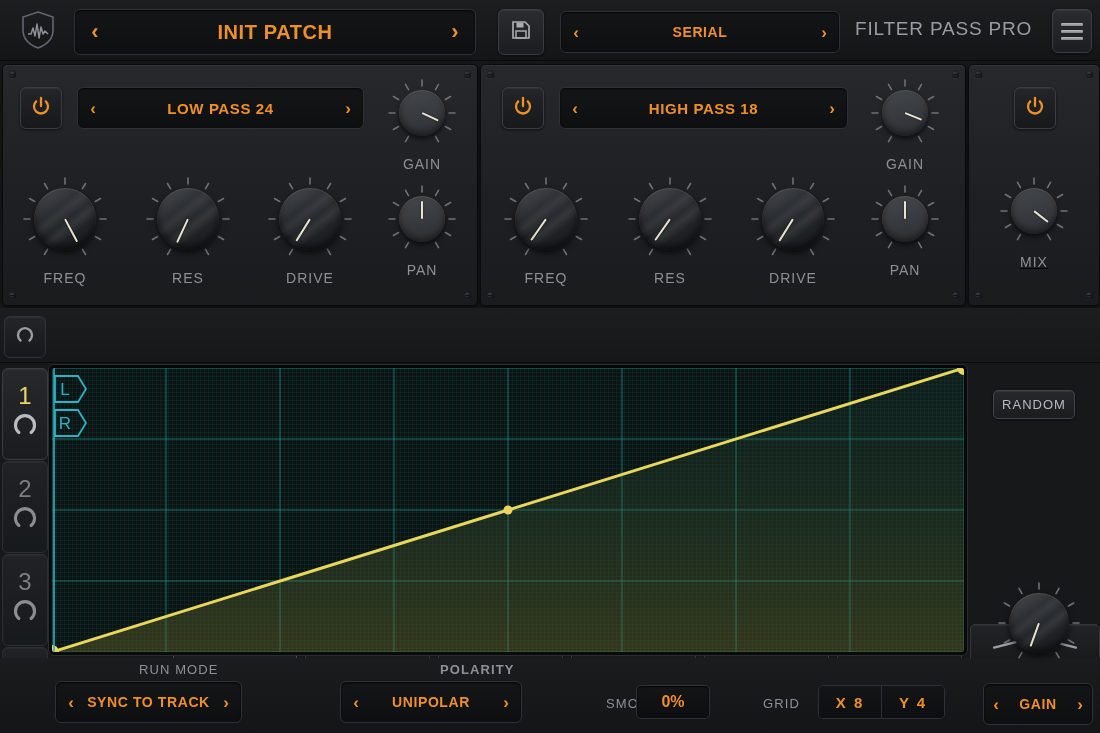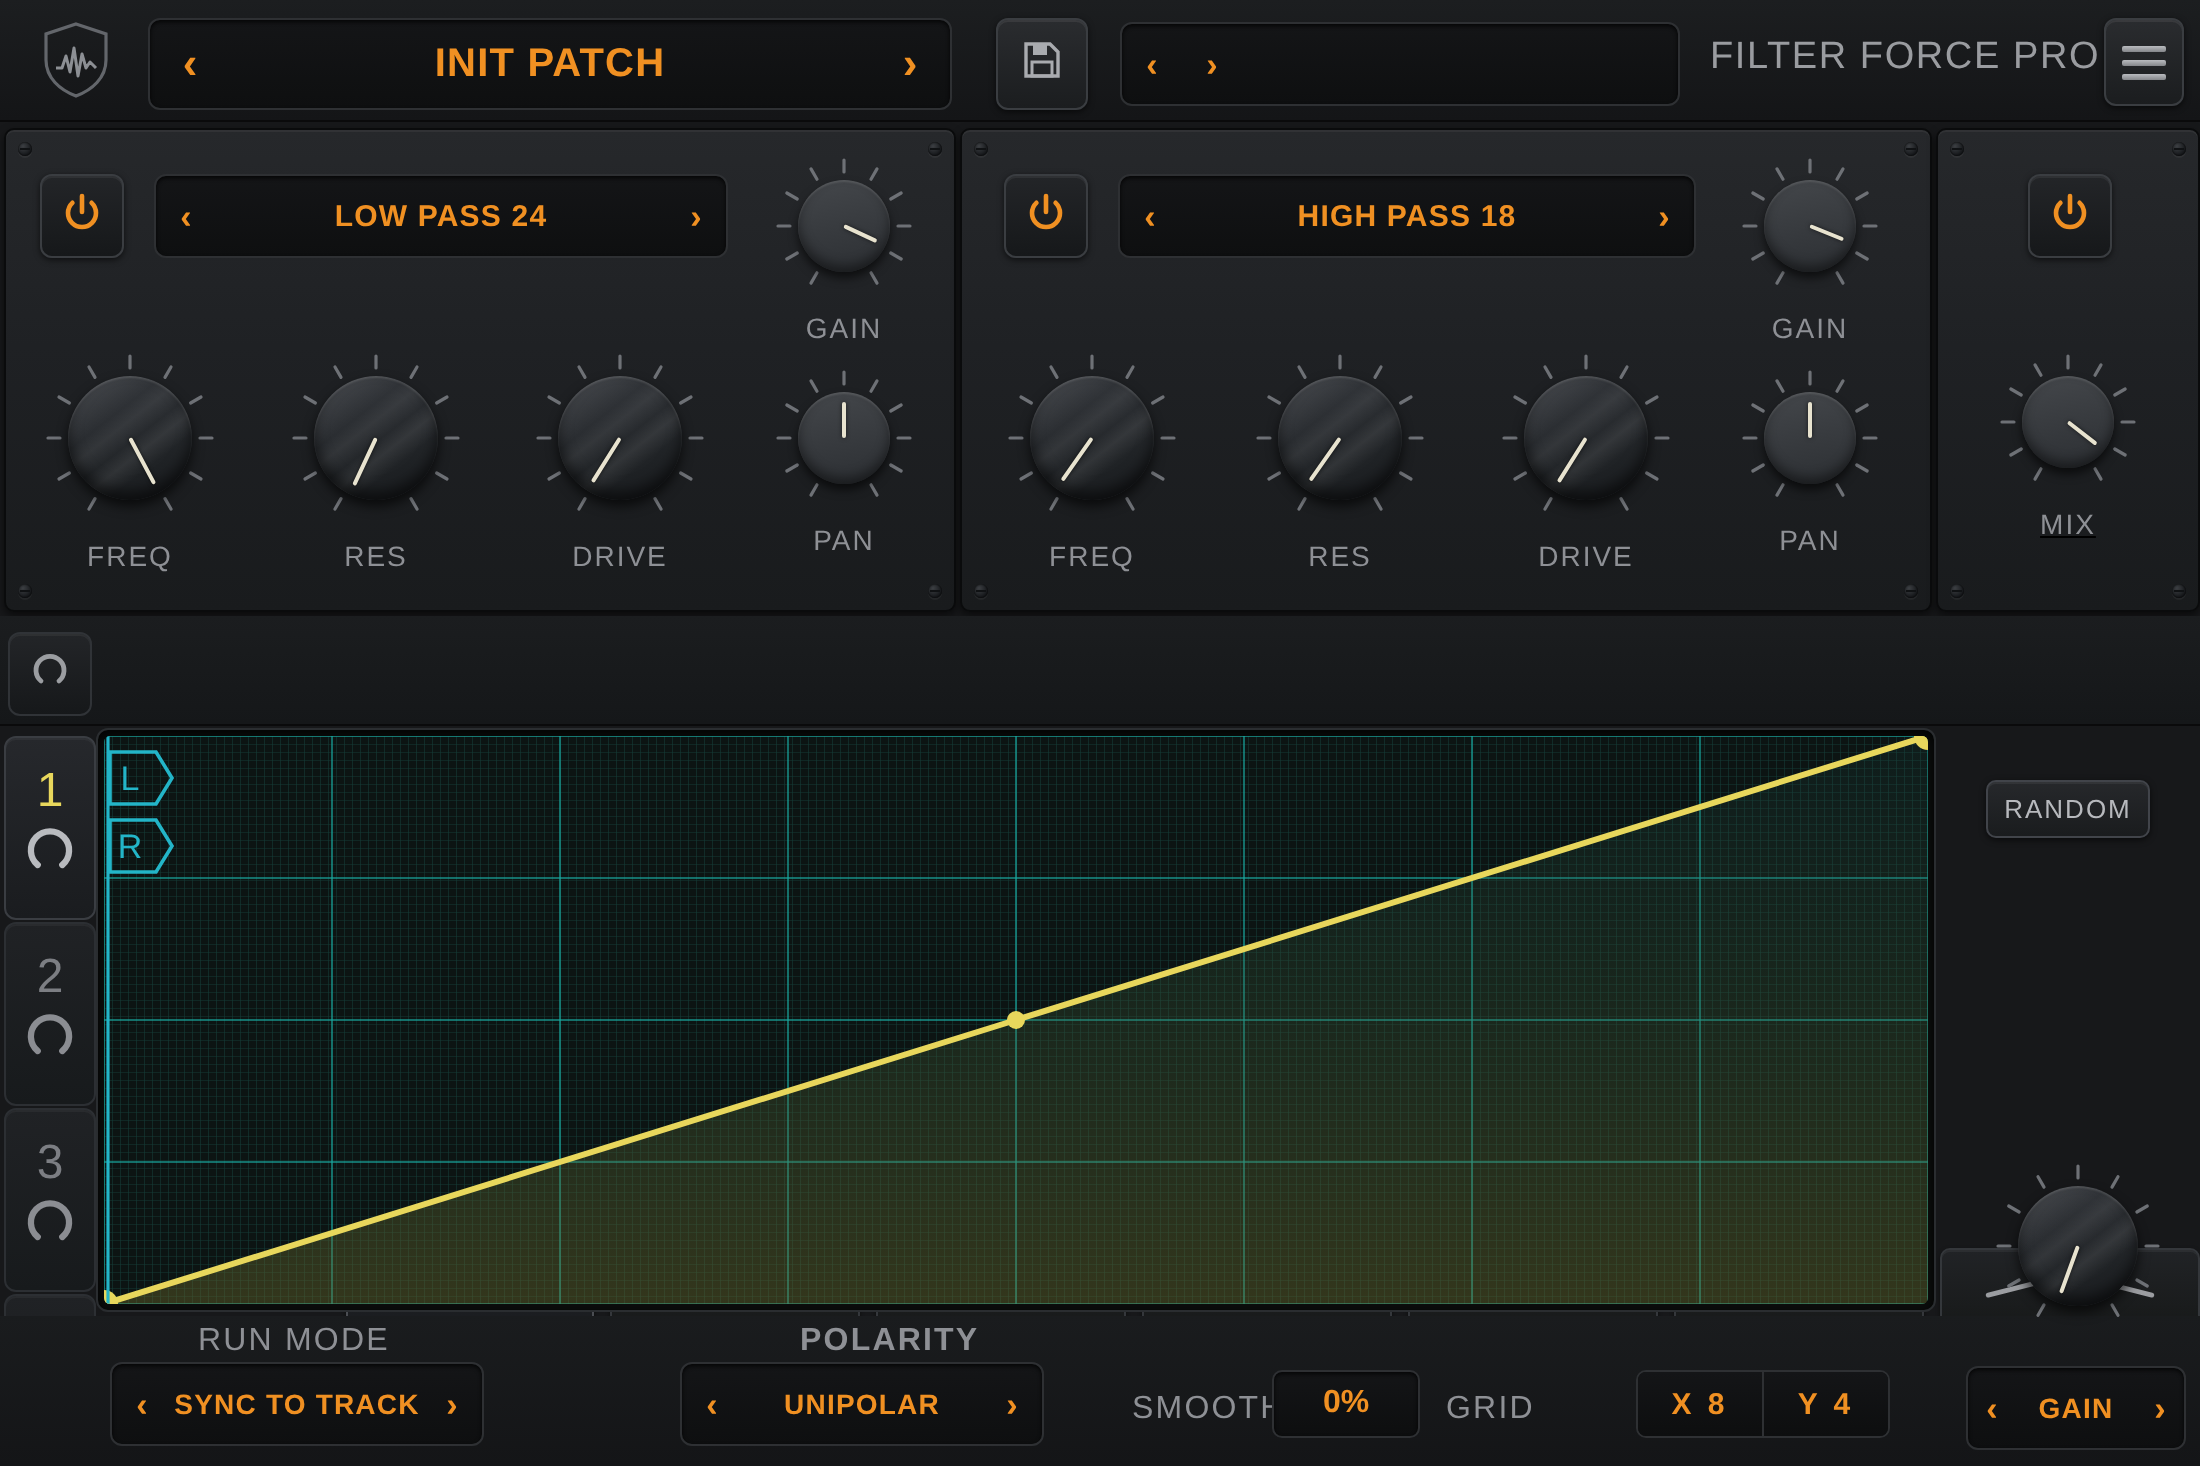--- a/index.html
+++ b/index.html
@@ -135,21 +135,21 @@
 
   
   .graphbox{position:absolute;left:48px;top:364px;width:920px;height:292px;
     background:#0b0d0c;border:1px solid #2a2d30;border-radius:6px;
     box-shadow:inset 0 2px 6px rgba(0,0,0,.85);padding:3px;box-sizing:border-box;}
   .graph{position:relative;width:100%;height:100%;overflow:hidden;border-radius:3px;}
 
   
   .botbar{position:absolute;left:0;top:658px;width:1100px;height:75px;
     background:linear-gradient(180deg,#1a1c1e,#141517);}
-  .smalllabel{position:absolute;color:#8e9095;font-size:16px;letter-spacing:1.1px;}
+  .smalllabel{position:absolute;color:#8e9095;font-size:13px;letter-spacing:1.1px;margin-left:40px;}
   .valbox{
     position:absolute;border-radius:5px;
     background:linear-gradient(180deg,#141517,#0d0e0f);
     border:1px solid #2e3033;box-shadow:inset 0 1px 2px rgba(0,0,0,.8);
     display:flex;align-items:center;justify-content:center;
     color:#f09022;font-weight:bold;cursor:pointer;
   }
   .gridgrp{position:absolute;display:flex;border-radius:5px;overflow:hidden;
     border:1px solid #2e3033;box-shadow:inset 0 1px 2px rgba(0,0,0,.8);}
   .gridgrp > div{background:linear-gradient(180deg,#141517,#0d0e0f);
@@ -191,24 +191,25 @@
         <svg width="20" height="20" viewBox="0 0 20 20">
           <path d="M2 2 H14 L18 6 V18 H2 Z" fill="none" stroke="#a9abaf" stroke-width="1.7"></path>
           <rect x="5.5" y="2.5" width="7" height="5" fill="#a9abaf"></rect>
           <rect x="5" y="11" width="10" height="7" fill="none" stroke="#a9abaf" stroke-width="1.5"></rect>
         </svg>
       </span>
     </div>
 
     <div class="selector hdr-route">
       <div class="arrow small">‹</div>
+      <div class="val">SERIAL</div>
       <div class="arrow small">›</div>
     </div>
 
-    <div class="plugname">FILTER FORCE PRO</div>
+    <div class="plugname">FILTER PASS PRO</div>
 
     <div class="iconbtn menu-btn">
       <span style="display:flex;flex-direction:column;gap:4px;">
         <i></i>
           <i></i>
           <i></i>
       </span>
     </div>
   </div>
 

